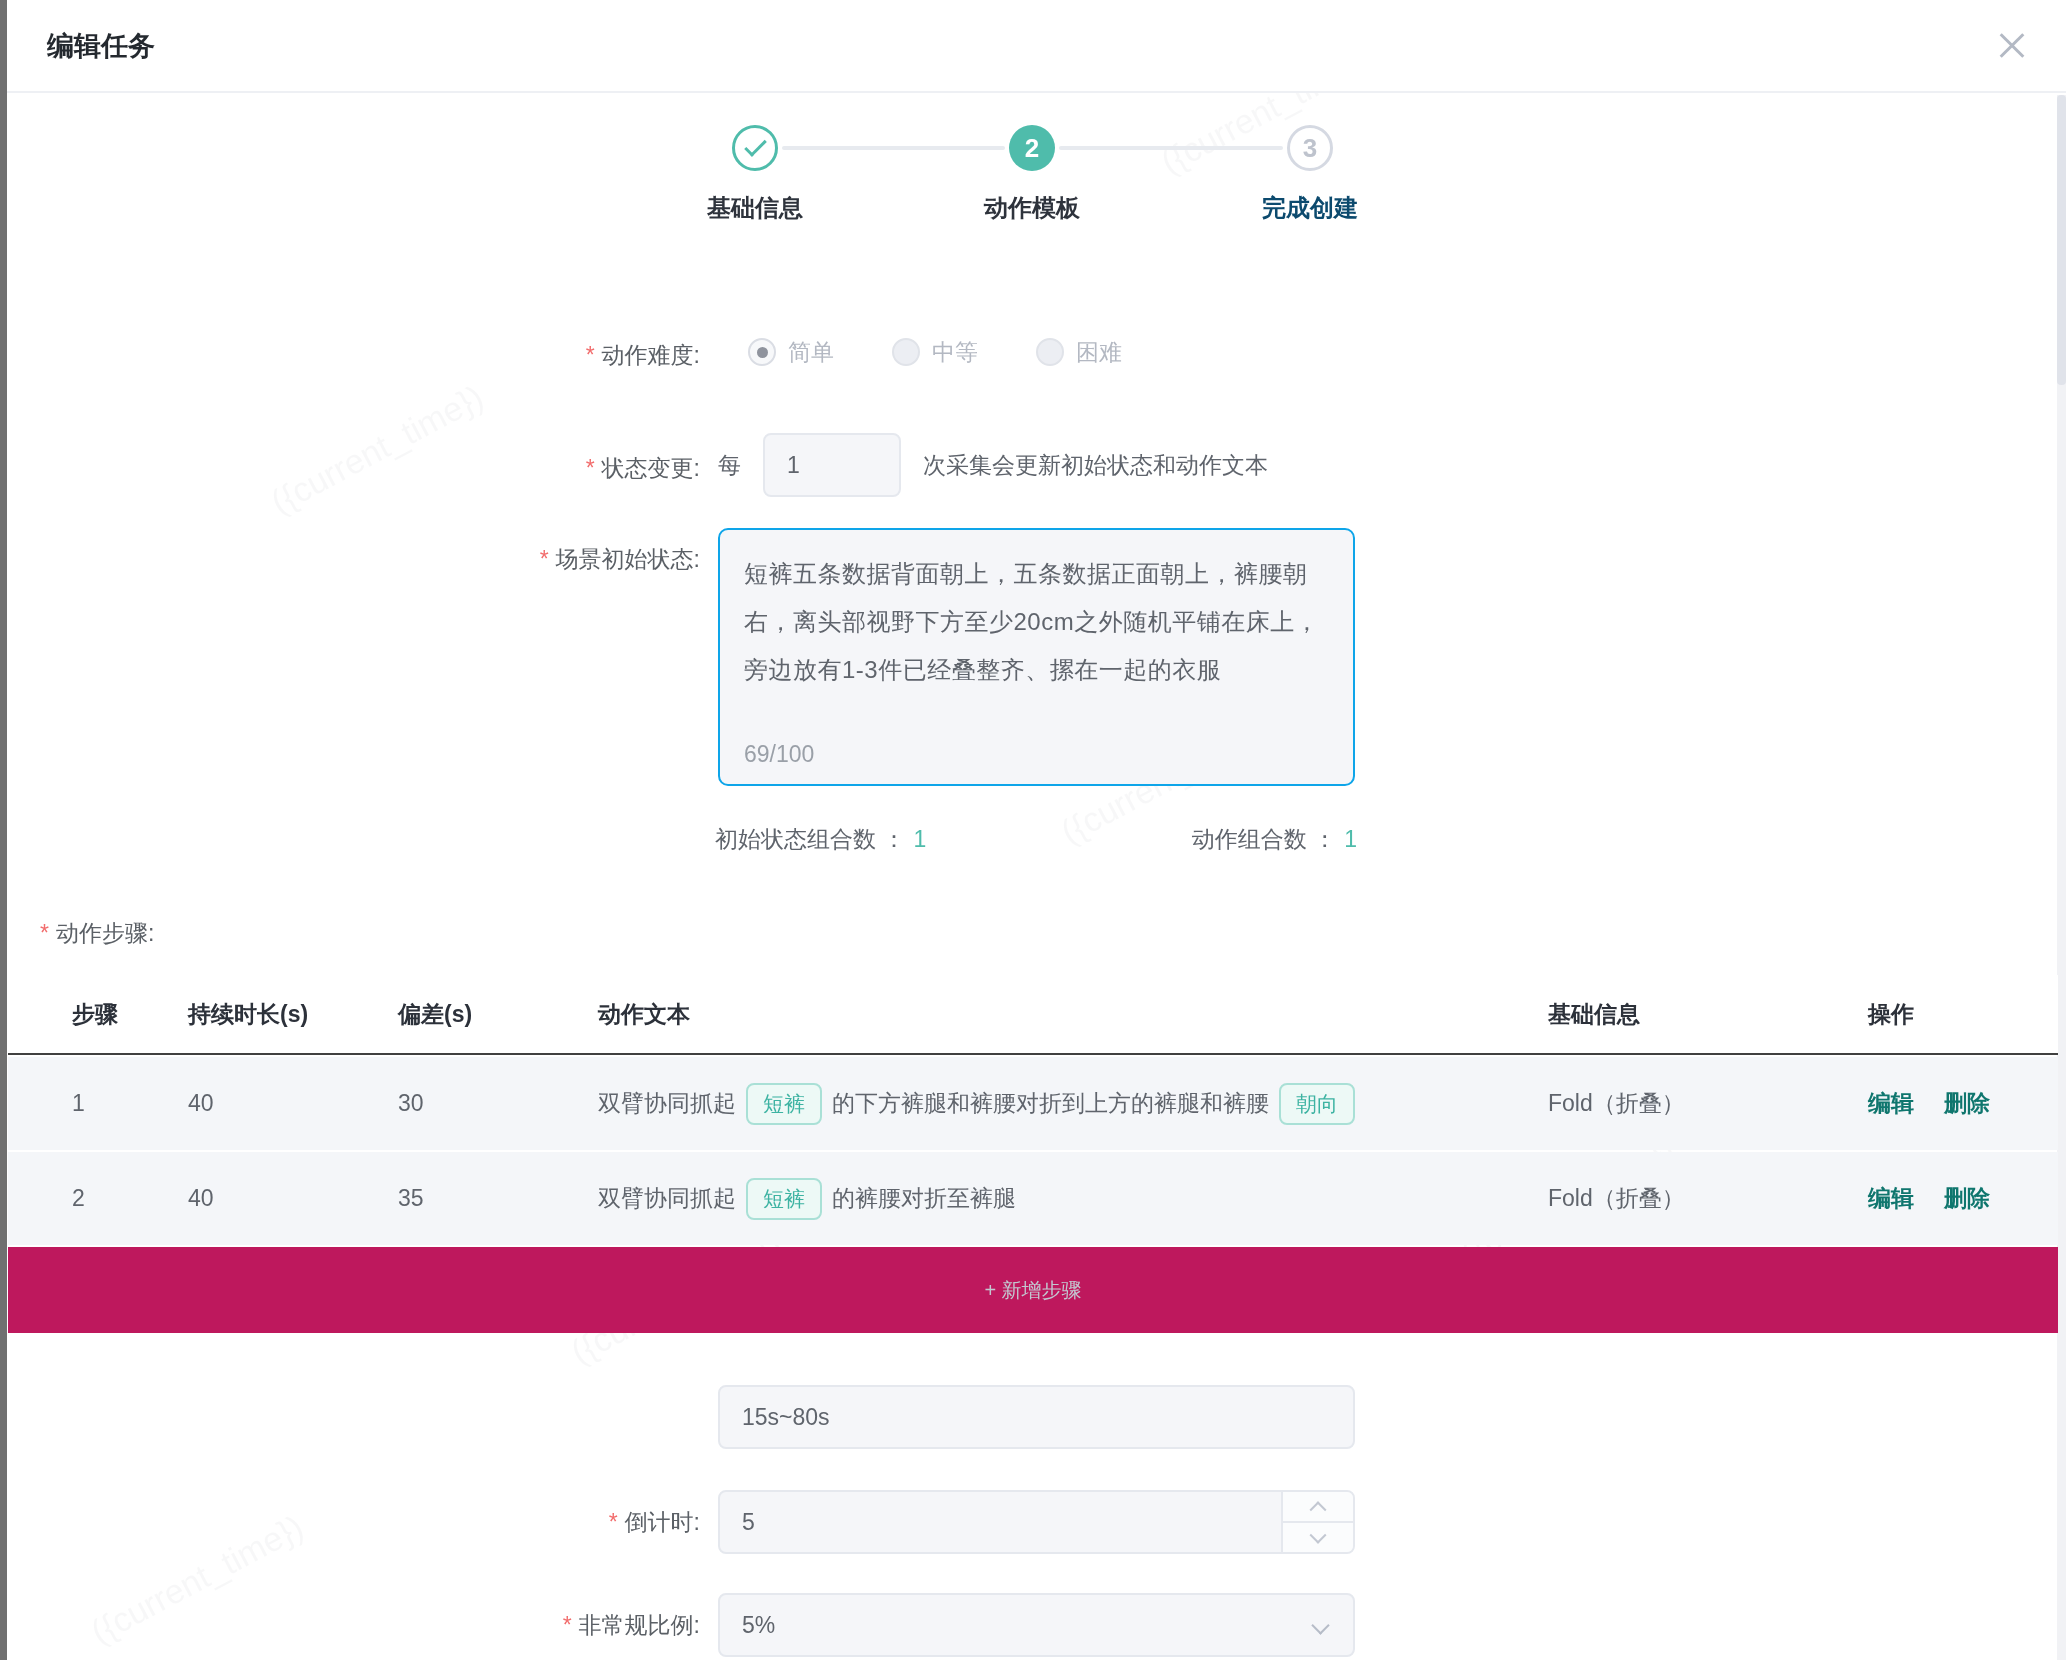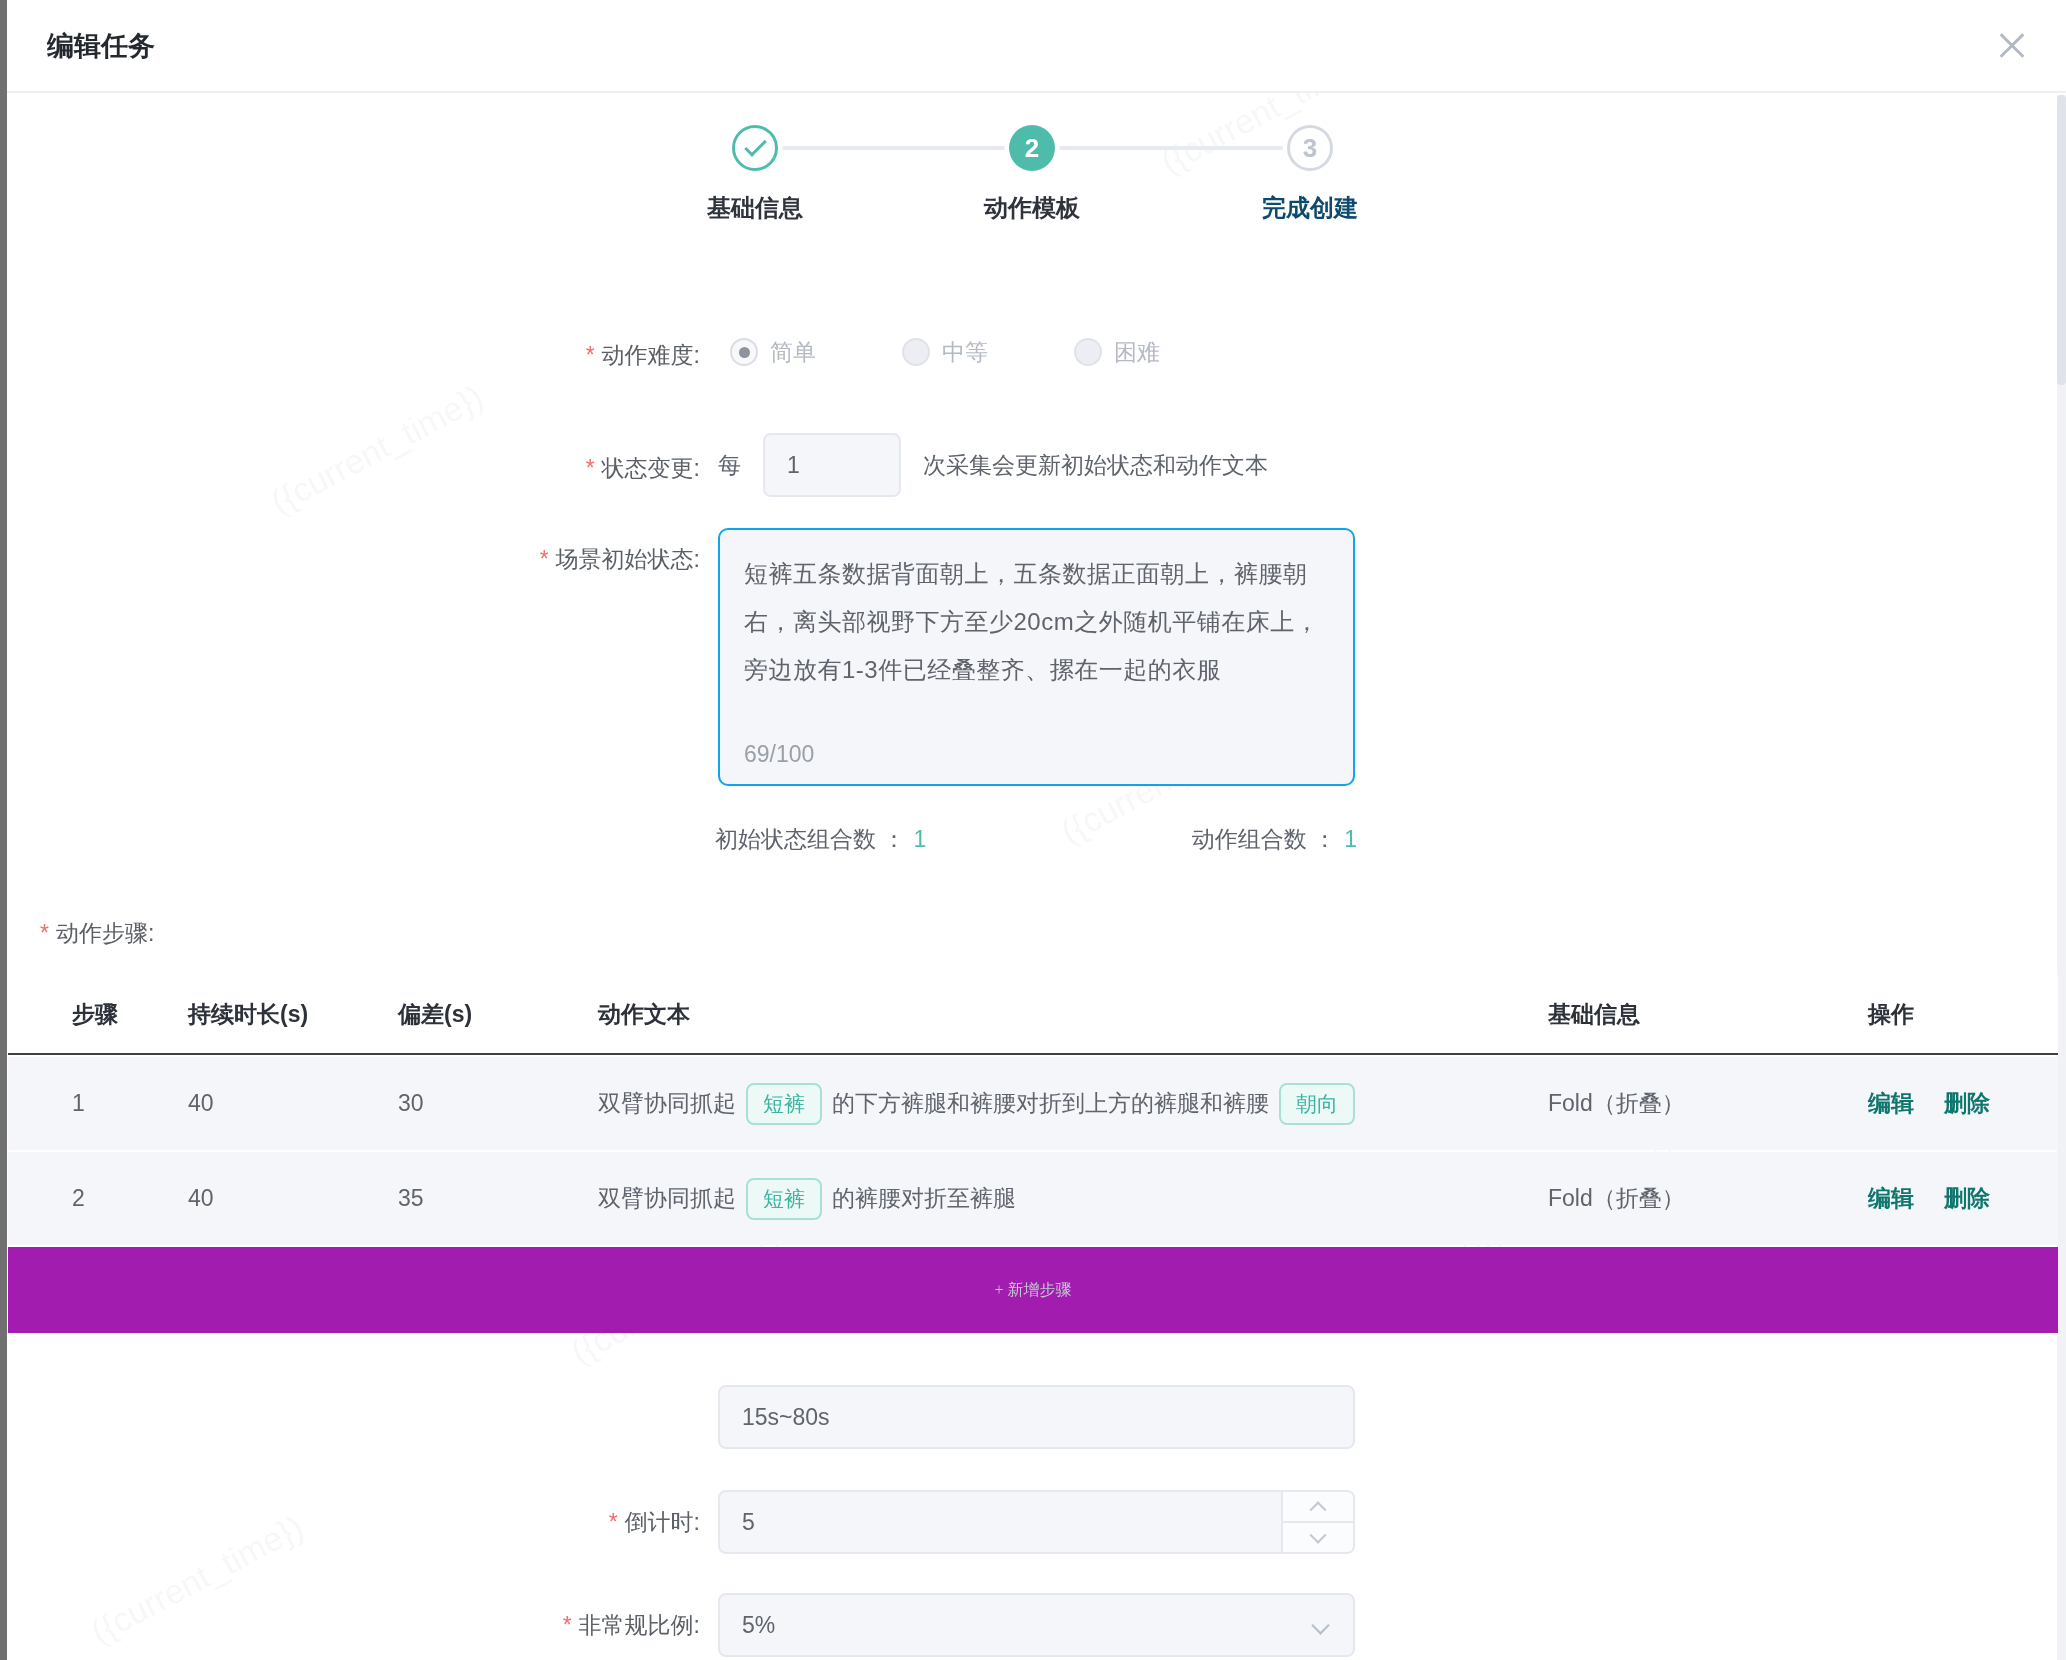--- a/index.html
+++ b/index.html
@@ -31,21 +31,21 @@
   .step-label { position:absolute; top:192px; transform:translateX(-50%); font-size:24px; font-weight:700; white-space:nowrap; }
   .sl-1 { left:755px; color:#2e333c; }
   .sl-2 { left:1032px; color:#2e333c;text-align:right; }
   .sl-3 { left:1310px; color:#0c4a6e; }
 
   
   .form-label { position:absolute; left:0; width:700px; text-align:right; font-size:23px; color:#5b6066; white-space:nowrap; }
   .req { color:#f26d6d; margin-right:7px; font-size:23px; }
 
   
-  .radio-group { position:absolute; left:730px; top:330px; height:44px; display:flex; align-items:center; gap:86px; }
+  .radio-group { position:absolute; left:748px; top:330px; height:44px; display:flex; align-items:center; gap:58px; }
   .radio-opt { display:flex; align-items:center; gap:12px; cursor:pointer; }
   .radio-circle { width:28px; height:28px; border-radius:50%; background:#eceef3; border:2px solid #e0e3e9; display:flex; align-items:center; justify-content:center; }
   .radio-opt.sel .radio-circle { background:#f7f8fa; border-color:#dadde4; }
   .radio-opt.sel .radio-circle::after { content:""; width:11px; height:11px; border-radius:50%; background:#8f939d; }
   .radio-label { font-size:23px; color:#b3b8c2; }
 
   
   .state-row { position:absolute; left:718px; top:433px; height:64px; display:flex; align-items:center; gap:22px; }
   .mini-input { width:138px; height:64px; background:#f5f6f9; border:2px solid #e5e8ee; border-radius:8px; font-size:23px; color:#5f646c; display:flex; align-items:center; padding-left:22px; }
   .plain-text { font-size:23px; color:#5f646c; white-space:nowrap; }
@@ -60,21 +60,21 @@
   .combo-val { color:#4fbcab; margin-left:8px; }
 
   
   .steps-label { position:absolute; left:40px; top:918px; font-size:23px; color:#5b6066; }
 
   .steps-table { position:absolute; left:8px; top:975px; width:2050px; font-size:23px; color:#5f646c; }
   .t-row { display:flex; align-items:center; }
   .t-head { height:80px; background:#fff; border-bottom:2px solid #404040; font-weight:700; color:#2c313a; }
   .t-body { background:#f4f6f9; min-height:93px; margin-top:2px; }
   .t-body:first-of-type { margin-top:0; }
-  .t-footer { height:86px; background:#a21caf; margin-top:2px; display:flex; align-items:center; justify-content:center; font-size:16px; color:#c3c7d0; cursor:pointer;font-family:Liberation Serif, serif; }
+  .t-footer { height:86px; background:#be185d; margin-top:2px; display:flex; align-items:center; justify-content:center; font-size:20px; color:#c3c7d0; cursor:pointer; }
   .c1 { width:180px; padding-left:64px; }
   .c2 { width:210px; }
   .c3 { width:200px; }
   .c4 { width:942px; display:flex; align-items:center; flex-wrap:wrap; row-gap:6px; }
   .c5 { width:305px; padding-left:8px; }
   .c6 { width:213px; padding-left:23px; display:flex; gap:30px; }
   .c4 .txt { white-space:nowrap; }
   .c4 .tag { border:2px solid #a9e0d6; background:#edf9f6; color:#3db3a2; border-radius:8px; padding:5px 15px; margin:0 10px; font-size:21px; white-space:nowrap; }
   .op-link { color:#0f766e; cursor:pointer; white-space:nowrap;font-weight:bold; }
 

